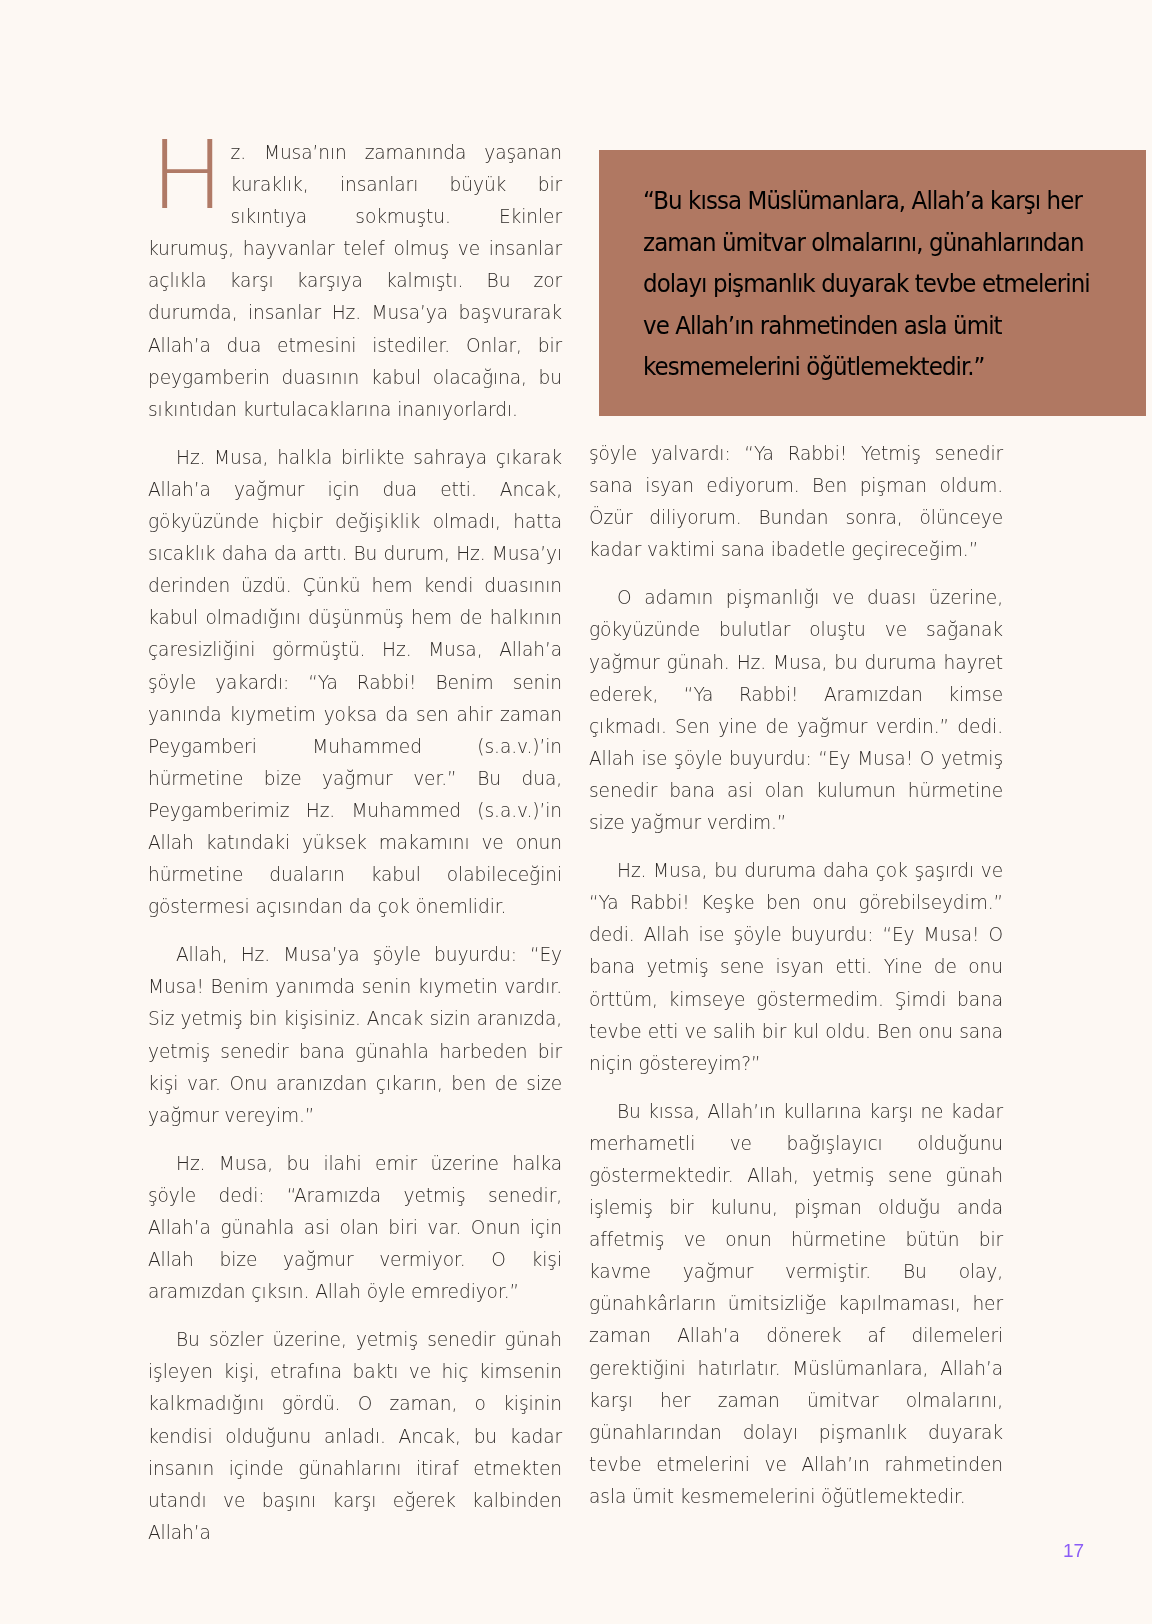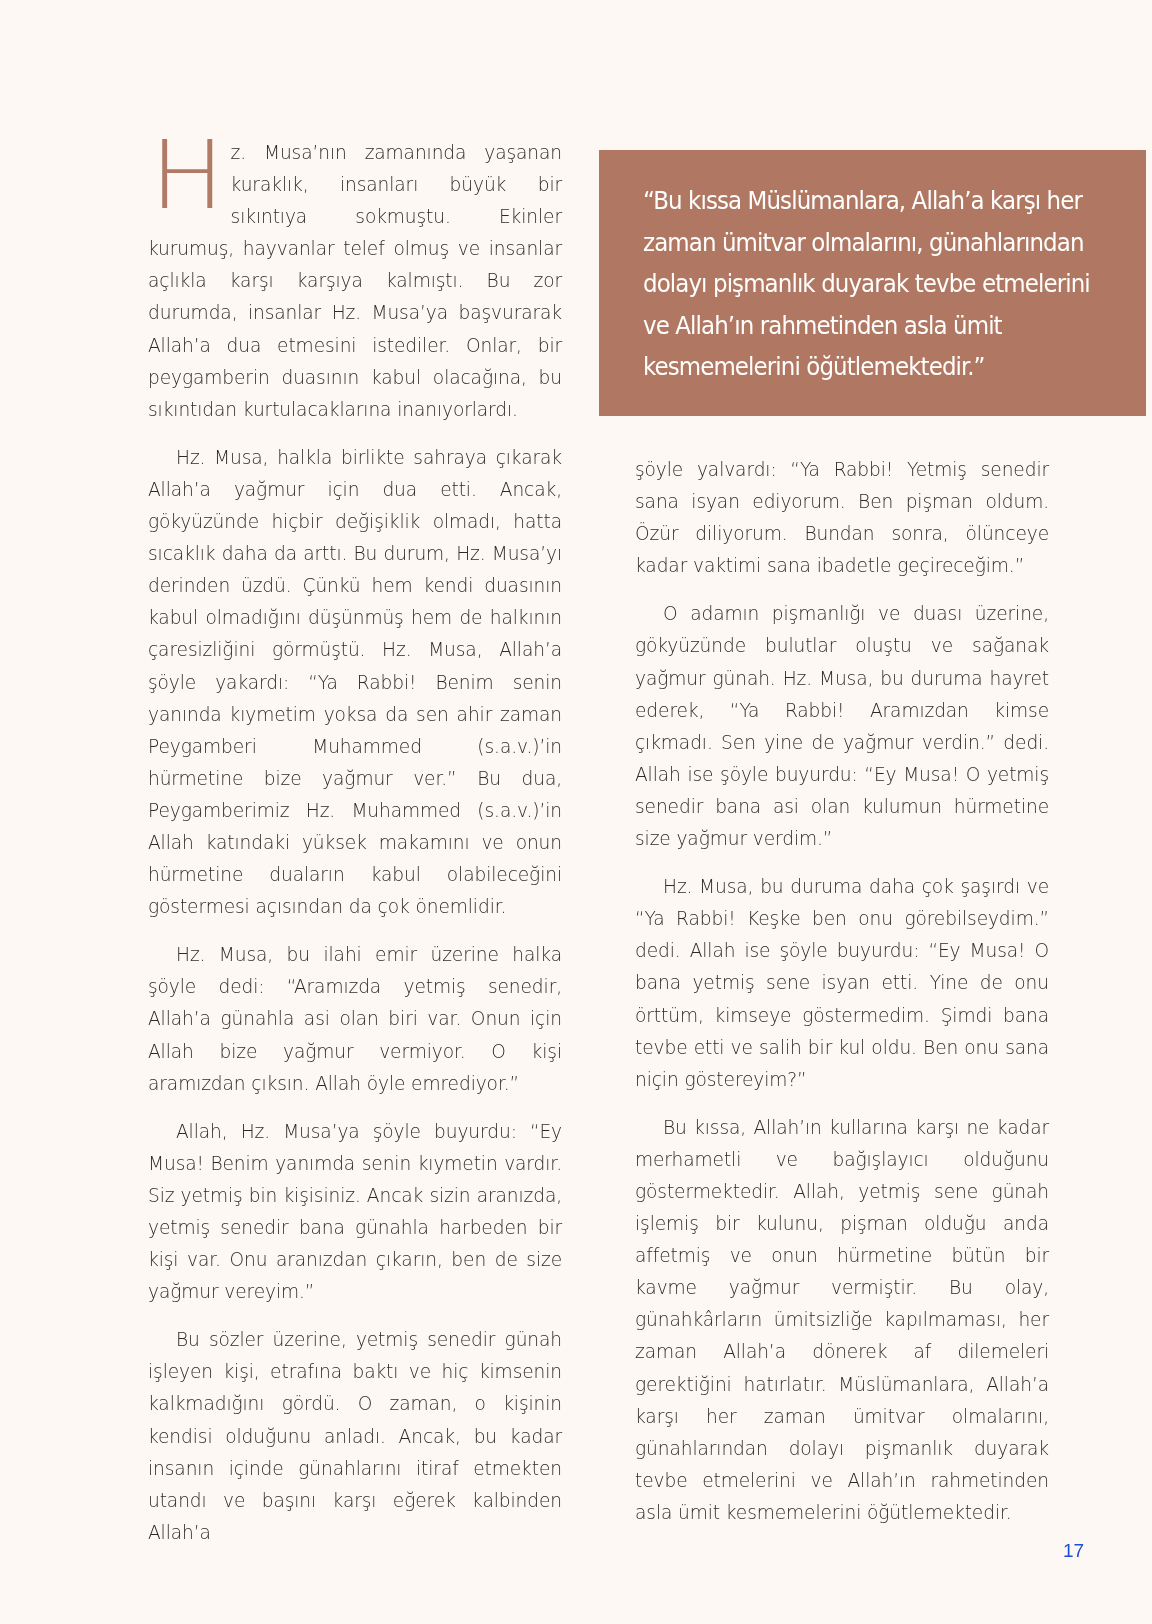--- a/index.html
+++ b/index.html
@@ -17,21 +17,21 @@
     font-size: 18.6px;
     line-height: 32.1px;
     text-align: justify;
     letter-spacing: -0.1px;
     font-weight: 300;
   }
   .col p { margin: 0 0 16px 0; text-indent: 28px; }
   .col p.noindent { text-indent: 0; }
   .col p.last { margin-bottom: 0; }
   #left { left: 148px; top: 137px; }
-  #right { left: 589px; top: 454px; margin-left: 46px; }
+  #right { left: 589px; top: 438px; }
   .dropcap {
     float: left;
     font-family: "DejaVu Sans", sans-serif;
     font-weight: 200;
     color: #b07a66;
     font-size: 94px;
     line-height: 70px;
     height: 72px;
     margin: 4px 8px 0 4px;
     padding: 0;
@@ -40,43 +40,43 @@
   .quote-box {
     position: absolute;
     left: 599px; top: 150px;
     width: 547px; height: 266px;
     background: #b07862;
   }
   .quote-text {
     position: absolute;
     left: 44px; top: 30px;
     width: 470px;
-    color: #ffffff;
+    color: #000000;
     font-size: 25.5px;
     line-height: 41.5px;
     font-weight: 200;
     letter-spacing: -0.9px;
     font-family: "DejaVu Sans Condensed", "DejaVu Sans", sans-serif;
   }
   .page-number {
     position: absolute;
     left: 1063px; top: 1540px;
     font-size: 19px;
-    color: #1d4ed8;
+    color: #8b5cf6;
     font-family: "Liberation Sans", sans-serif;
   }
 </style>
 </head>
 <body>
 
 <div id="left" class="col">
   <p class="noindent"><span class="dropcap">H</span><span>z. Musa’nın zamanında yaşanan kuraklık, insanları büyük bir sıkıntıya sokmuştu. Ekinler kurumuş, hayvanlar telef olmuş ve insanlar açlıkla karşı karşıya kalmıştı. Bu zor durumda, insanlar Hz. Musa’ya başvurarak Allah’a dua etmesini istediler. Onlar, bir peygamberin duasının kabul olacağına, bu sıkıntıdan kurtulacaklarına inanıyorlardı.</span></p>
   <p>Hz. Musa, halkla birlikte sahraya çıkarak Allah’a yağmur için dua etti. Ancak, gökyüzünde hiçbir değişiklik olmadı, hatta sıcaklık daha da arttı. Bu durum, Hz. Musa’yı derinden üzdü. Çünkü hem kendi duasının kabul olmadığını düşünmüş hem de halkının çaresizliğini görmüştü. Hz. Musa, Allah’a şöyle yakardı: “Ya Rabbi! Benim senin yanında kıymetim yoksa da sen ahir zaman Peygamberi Muhammed (s.a.v.)’in hürmetine bize yağmur ver.” Bu dua, Peygamberimiz Hz. Muhammed (s.a.v.)’in Allah katındaki yüksek makamını ve onun hürmetine duaların kabul olabileceğini göstermesi açısından da çok önemlidir.</p>
+  <p>Allah, Hz. Musa’ya şöyle buyurdu: “Ey Musa! Benim yanımda senin kıymetin vardır. Siz yetmiş bin kişisiniz. Ancak sizin aranızda, yetmiş senedir bana günahla harbeden bir kişi var. Onu aranızdan çıkarın, ben de size yağmur vereyim.”</p>
   <p>Hz. Musa, bu ilahi emir üzerine halka şöyle dedi: “Aramızda yetmiş senedir, Allah’a günahla asi olan biri var. Onun için Allah bize yağmur vermiyor. O kişi aramızdan çıksın. Allah öyle emrediyor.”</p>
-  <p>Allah, Hz. Musa’ya şöyle buyurdu: “Ey Musa! Benim yanımda senin kıymetin vardır. Siz yetmiş bin kişisiniz. Ancak sizin aranızda, yetmiş senedir bana günahla harbeden bir kişi var. Onu aranızdan çıkarın, ben de size yağmur vereyim.”</p>
   <p class="last">Bu sözler üzerine, yetmiş senedir günah işleyen kişi, etrafına baktı ve hiç kimsenin kalkmadığını gördü. O zaman, o kişinin kendisi olduğunu anladı. Ancak, bu kadar insanın içinde günahlarını itiraf etmekten utandı ve başını karşı eğerek kalbinden Allah’a</p>
 </div>
 
 <div class="quote-box">
   <div class="quote-text">“Bu kıssa Müslümanlara, Allah’a karşı her zaman ümitvar olmalarını, günahlarından dolayı pişmanlık duyarak tevbe etmelerini ve Allah’ın rahmetinden asla ümit kesmemelerini öğütlemektedir.”</div>
 </div>
 
 <div id="right" class="col">
   <p class="noindent">şöyle yalvardı: “Ya Rabbi! Yetmiş senedir sana isyan ediyorum. Ben pişman oldum. Özür diliyorum. Bundan sonra, ölünceye kadar vaktimi sana ibadetle geçireceğim.”</p>
   <p>O adamın pişmanlığı ve duası üzerine, gökyüzünde bulutlar oluştu ve sağanak yağmur günah. Hz. Musa, bu duruma hayret ederek, “Ya Rabbi! Aramızdan kimse çıkmadı. Sen yine de yağmur verdin.” dedi. Allah ise şöyle buyurdu: “Ey Musa! O yetmiş senedir bana asi olan kulumun hürmetine size yağmur verdim.”</p>

